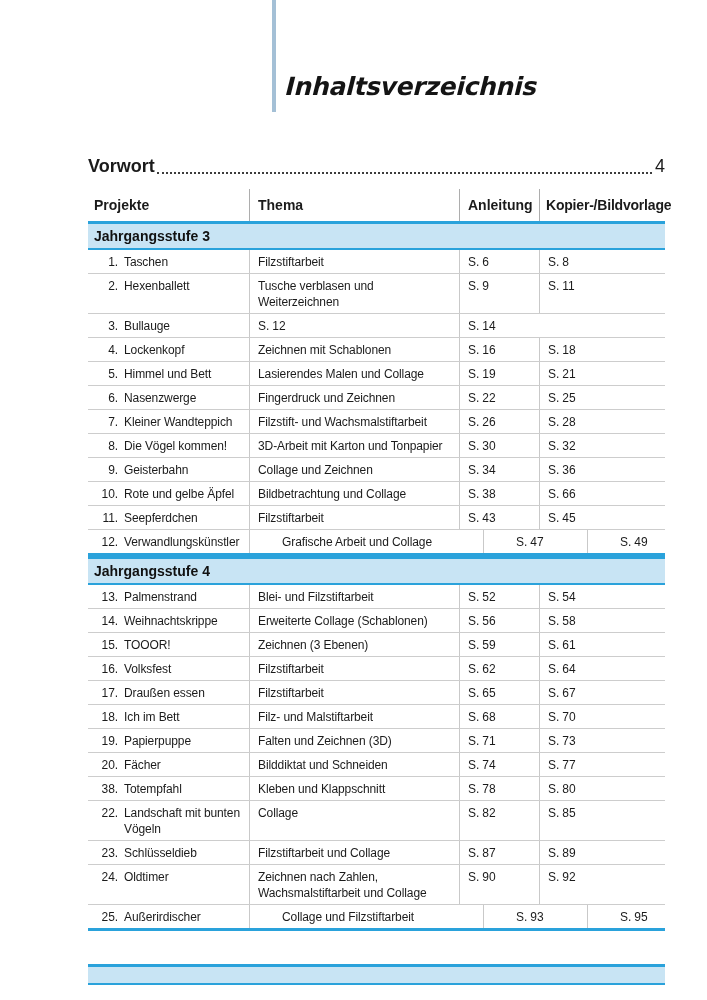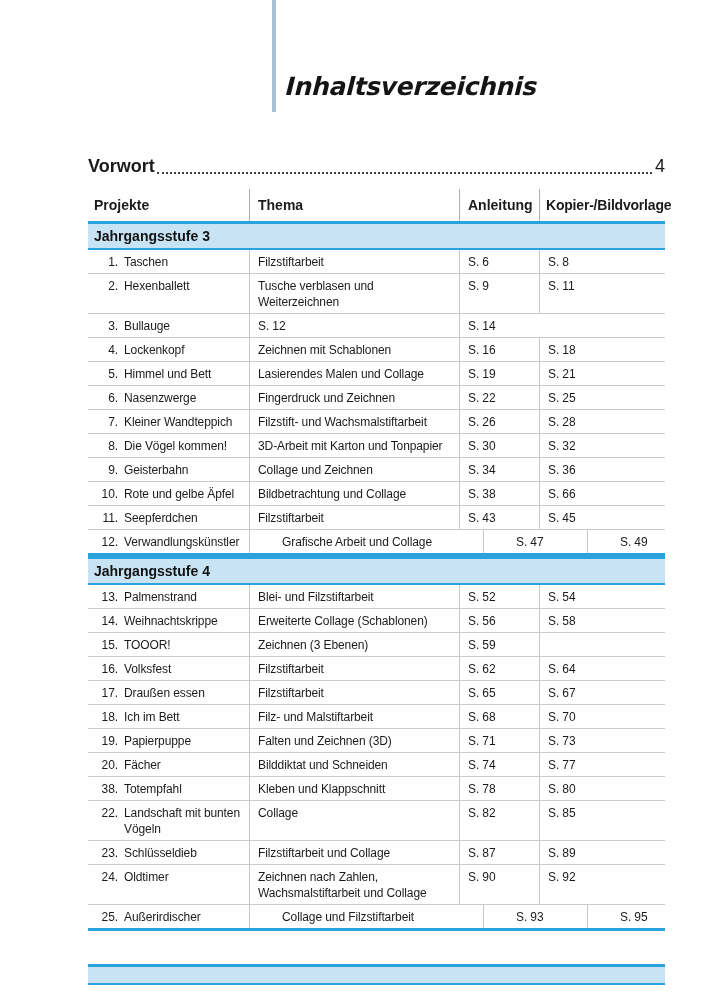--- a/index.html
+++ b/index.html
@@ -211,20 +211,21 @@
               <div class="cell c3">S. 56</div>
               <div class="cell c4">S. 58</div>
             </div>
             <div class="row">
               <div class="cell c1">
                 <span class="num">15.</span>
                 <span class="pname">TOOOR!</span>
               </div>
               <div class="cell c2">Zeichnen (3 Ebenen)</div>
               <div class="cell c3">S. 59</div>
+              <div class="cell c4">S. 61</div>
             </div>
             <div class="row">
               <div class="cell c1">
                 <span class="num">16.</span>
                 <span class="pname">Volksfest</span>
               </div>
               <div class="cell c2">Filzstiftarbeit</div>
               <div class="cell c3">S. 62</div>
               <div class="cell c4">S. 64</div>
             </div>

